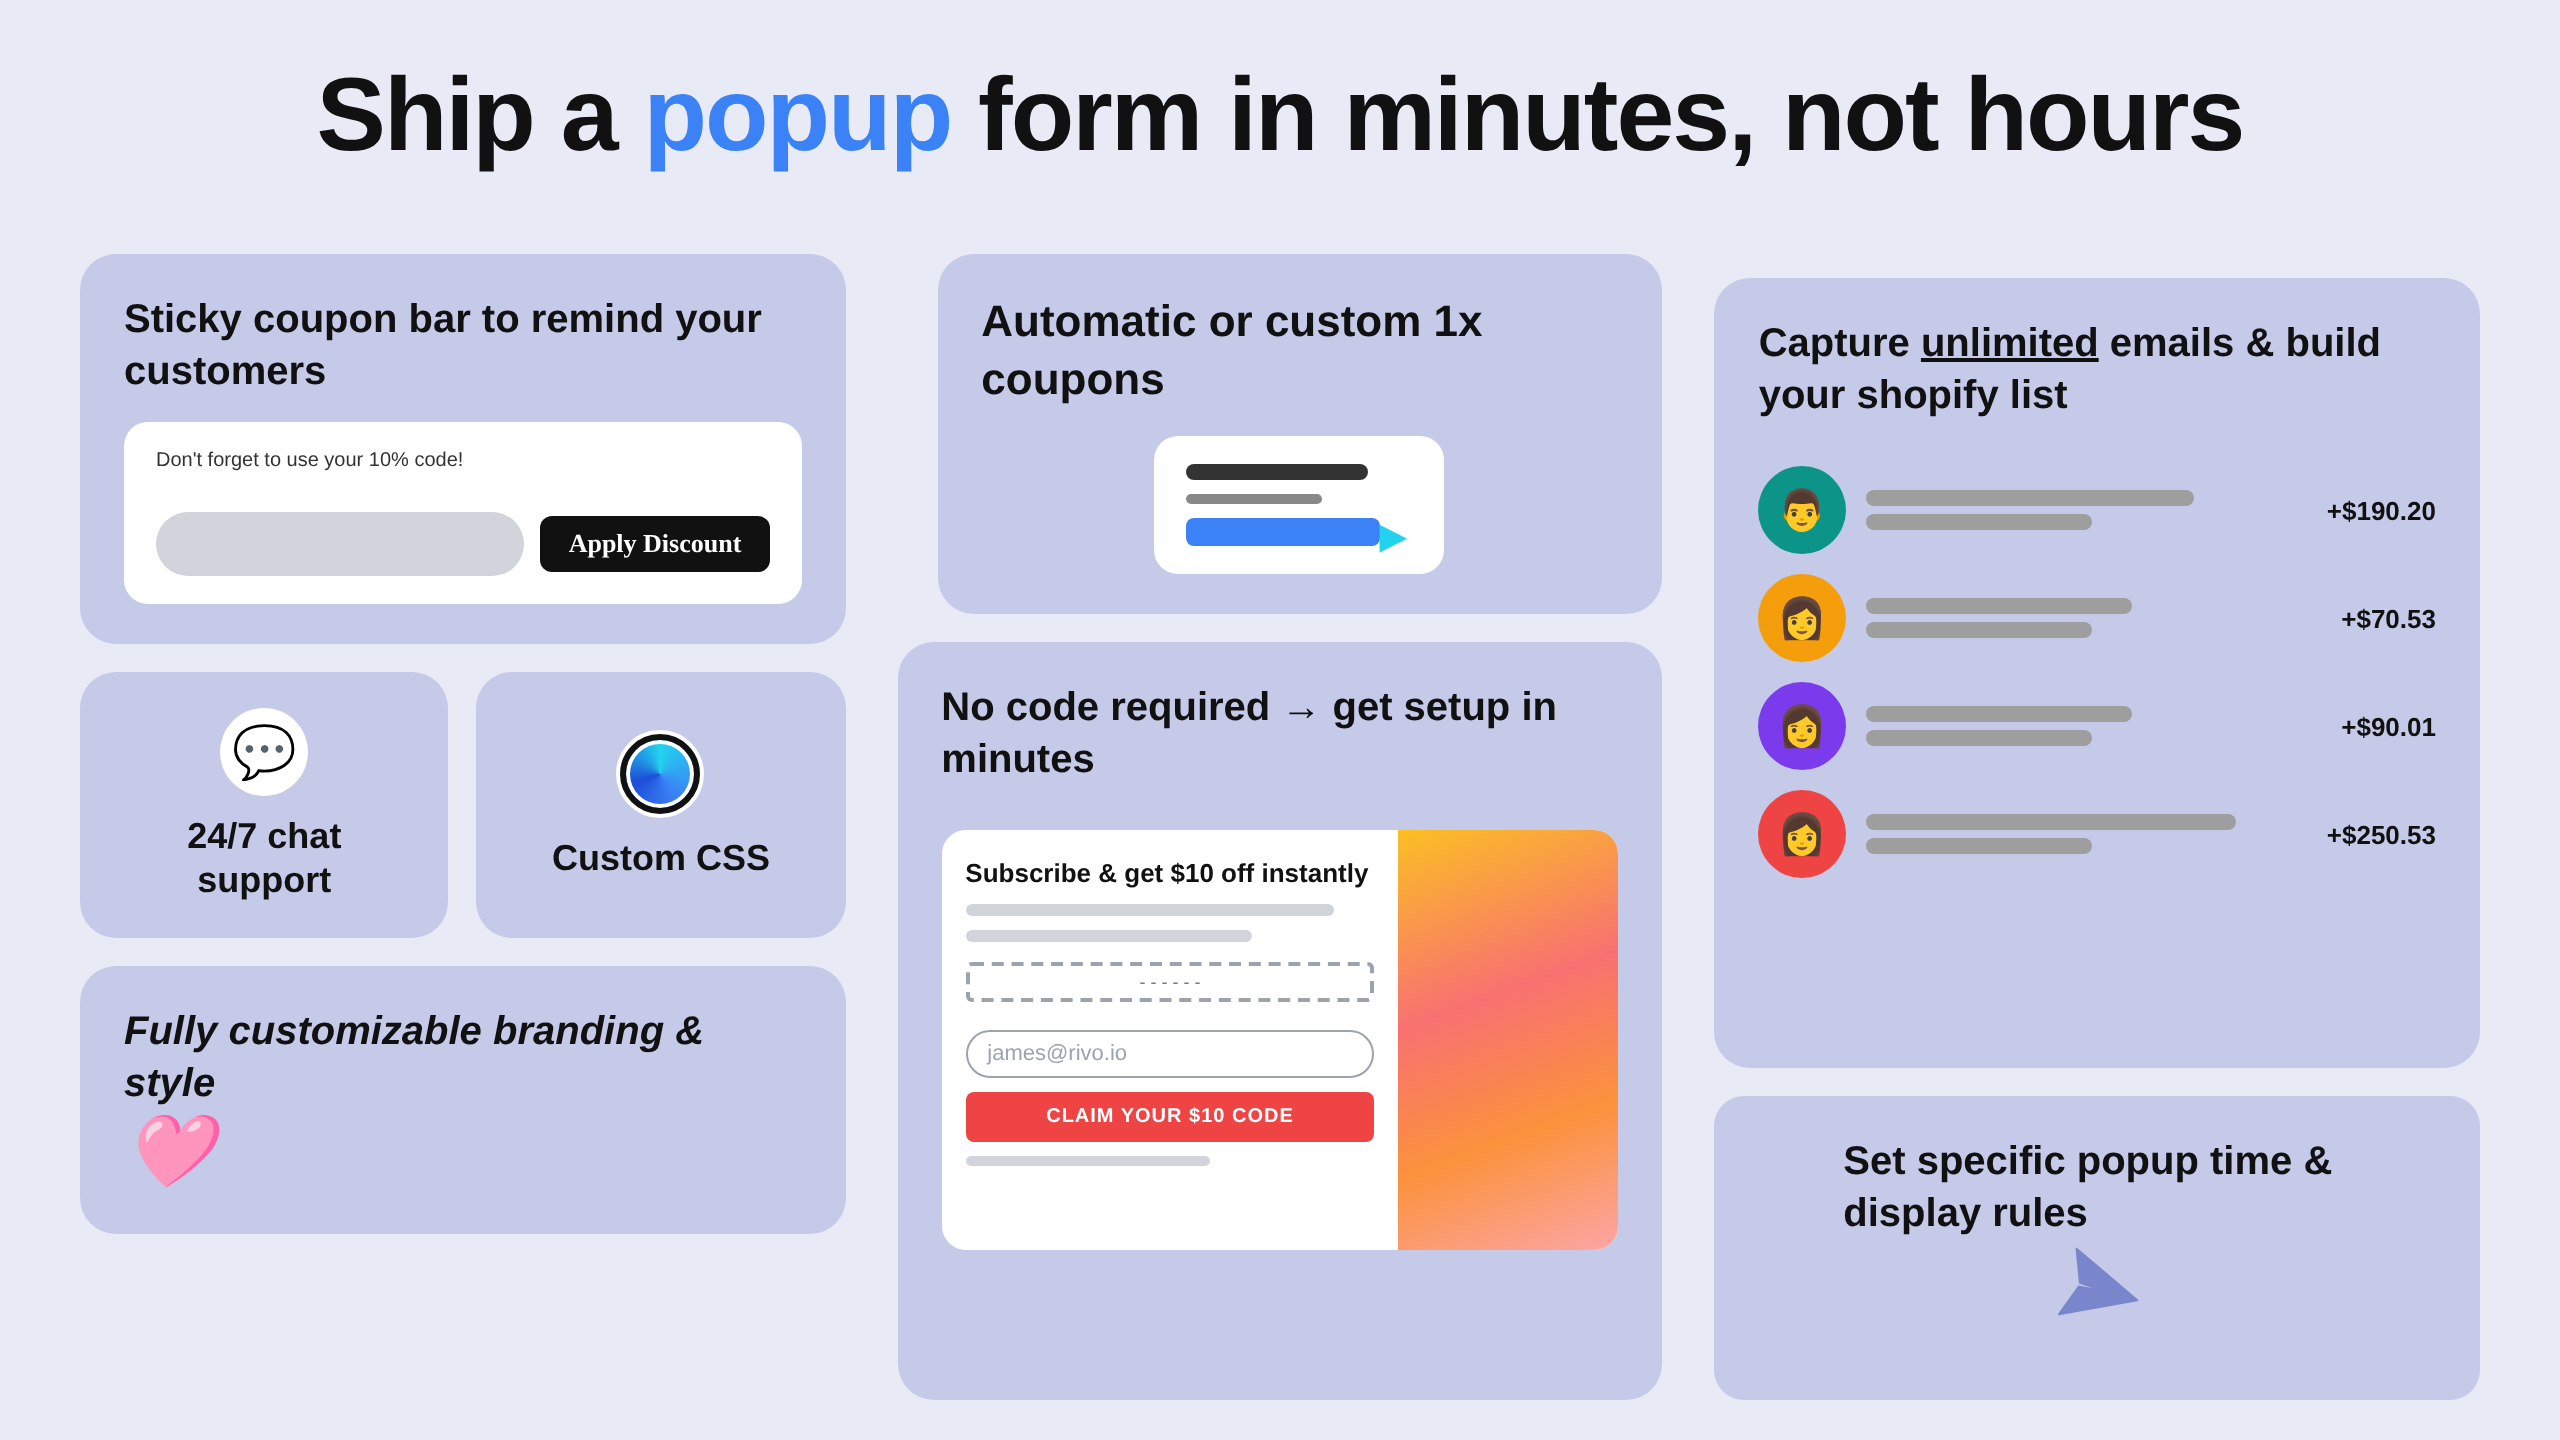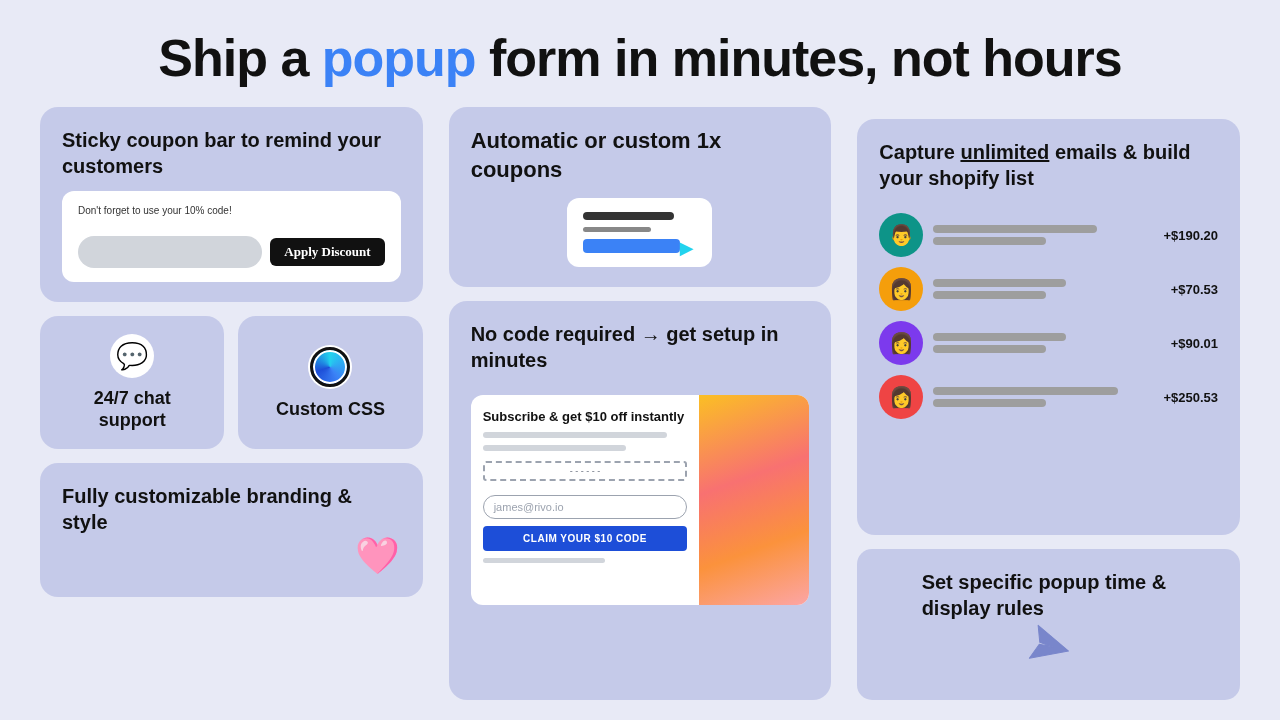--- a/index.html
+++ b/index.html
@@ -12,21 +12,21 @@
       display: flex;
       flex-direction: column;
       align-items: center;
       padding: 30px 40px 20px;
     }
     .main-title {
       font-size: 52px;
       font-weight: 900;
       color: #111;
       text-align: center;
-      margin-bottom: 20px;
+      margin-bottom: 40px;
       line-height: 1.1;
       letter-spacing: -1px;
     }
     .main-title .highlight {
       color: #3b82f6;
     }
     .grid {
       display: grid;
       grid-template-columns: 1fr 1fr 1fr;
       gap: 26px;
@@ -128,42 +128,44 @@
       font-size: 18px;
       font-weight: 700;
       color: #111;
       line-height: 1.2;
     }
     .card-branding {
       background: #c5cae9;
       border-radius: 18px;
       padding: 20px 22px;
       display: flex;
-      align-items: flex-end;
+      align-items: flex-start;
       justify-content: space-between;
+      font-style: italic;
     }
     .card-branding .card-title {
       margin-bottom: 0;
     }
     .heart-icon {
       font-size: 36px;
       color: #f48fb1;
     }
 
     
     .mid-col {
       display: flex;
       flex-direction: column;
       gap: 14px;
     }
     .auto-coupon-card {
       display: flex;
       align-items: center;
       justify-content: center;
       gap: 14px;
+      margin-left: 20px;
     }
     .coupon-visual {
       background: white;
       border-radius: 12px;
       padding: 14px 16px;
       width: 145px;
       flex-shrink: 0;
       display: flex;
       flex-direction: column;
       gap: 7px;
@@ -219,21 +221,21 @@
     }
     .popup-email-input {
       border: 1.5px solid #9ca3af;
       border-radius: 20px;
       padding: 5px 10px;
       font-size: 11px;
       color: #9ca3af;
       margin-top: 4px;
     }
     .popup-claim-btn {
-      background: #1d4ed8;
+      background: #ef4444;
       color: white;
       border: none;
       border-radius: 4px;
       padding: 7px 0;
       font-size: 10px;
       font-weight: 700;
       letter-spacing: 0.5px;
       width: 100%;
       cursor: pointer;
     }

